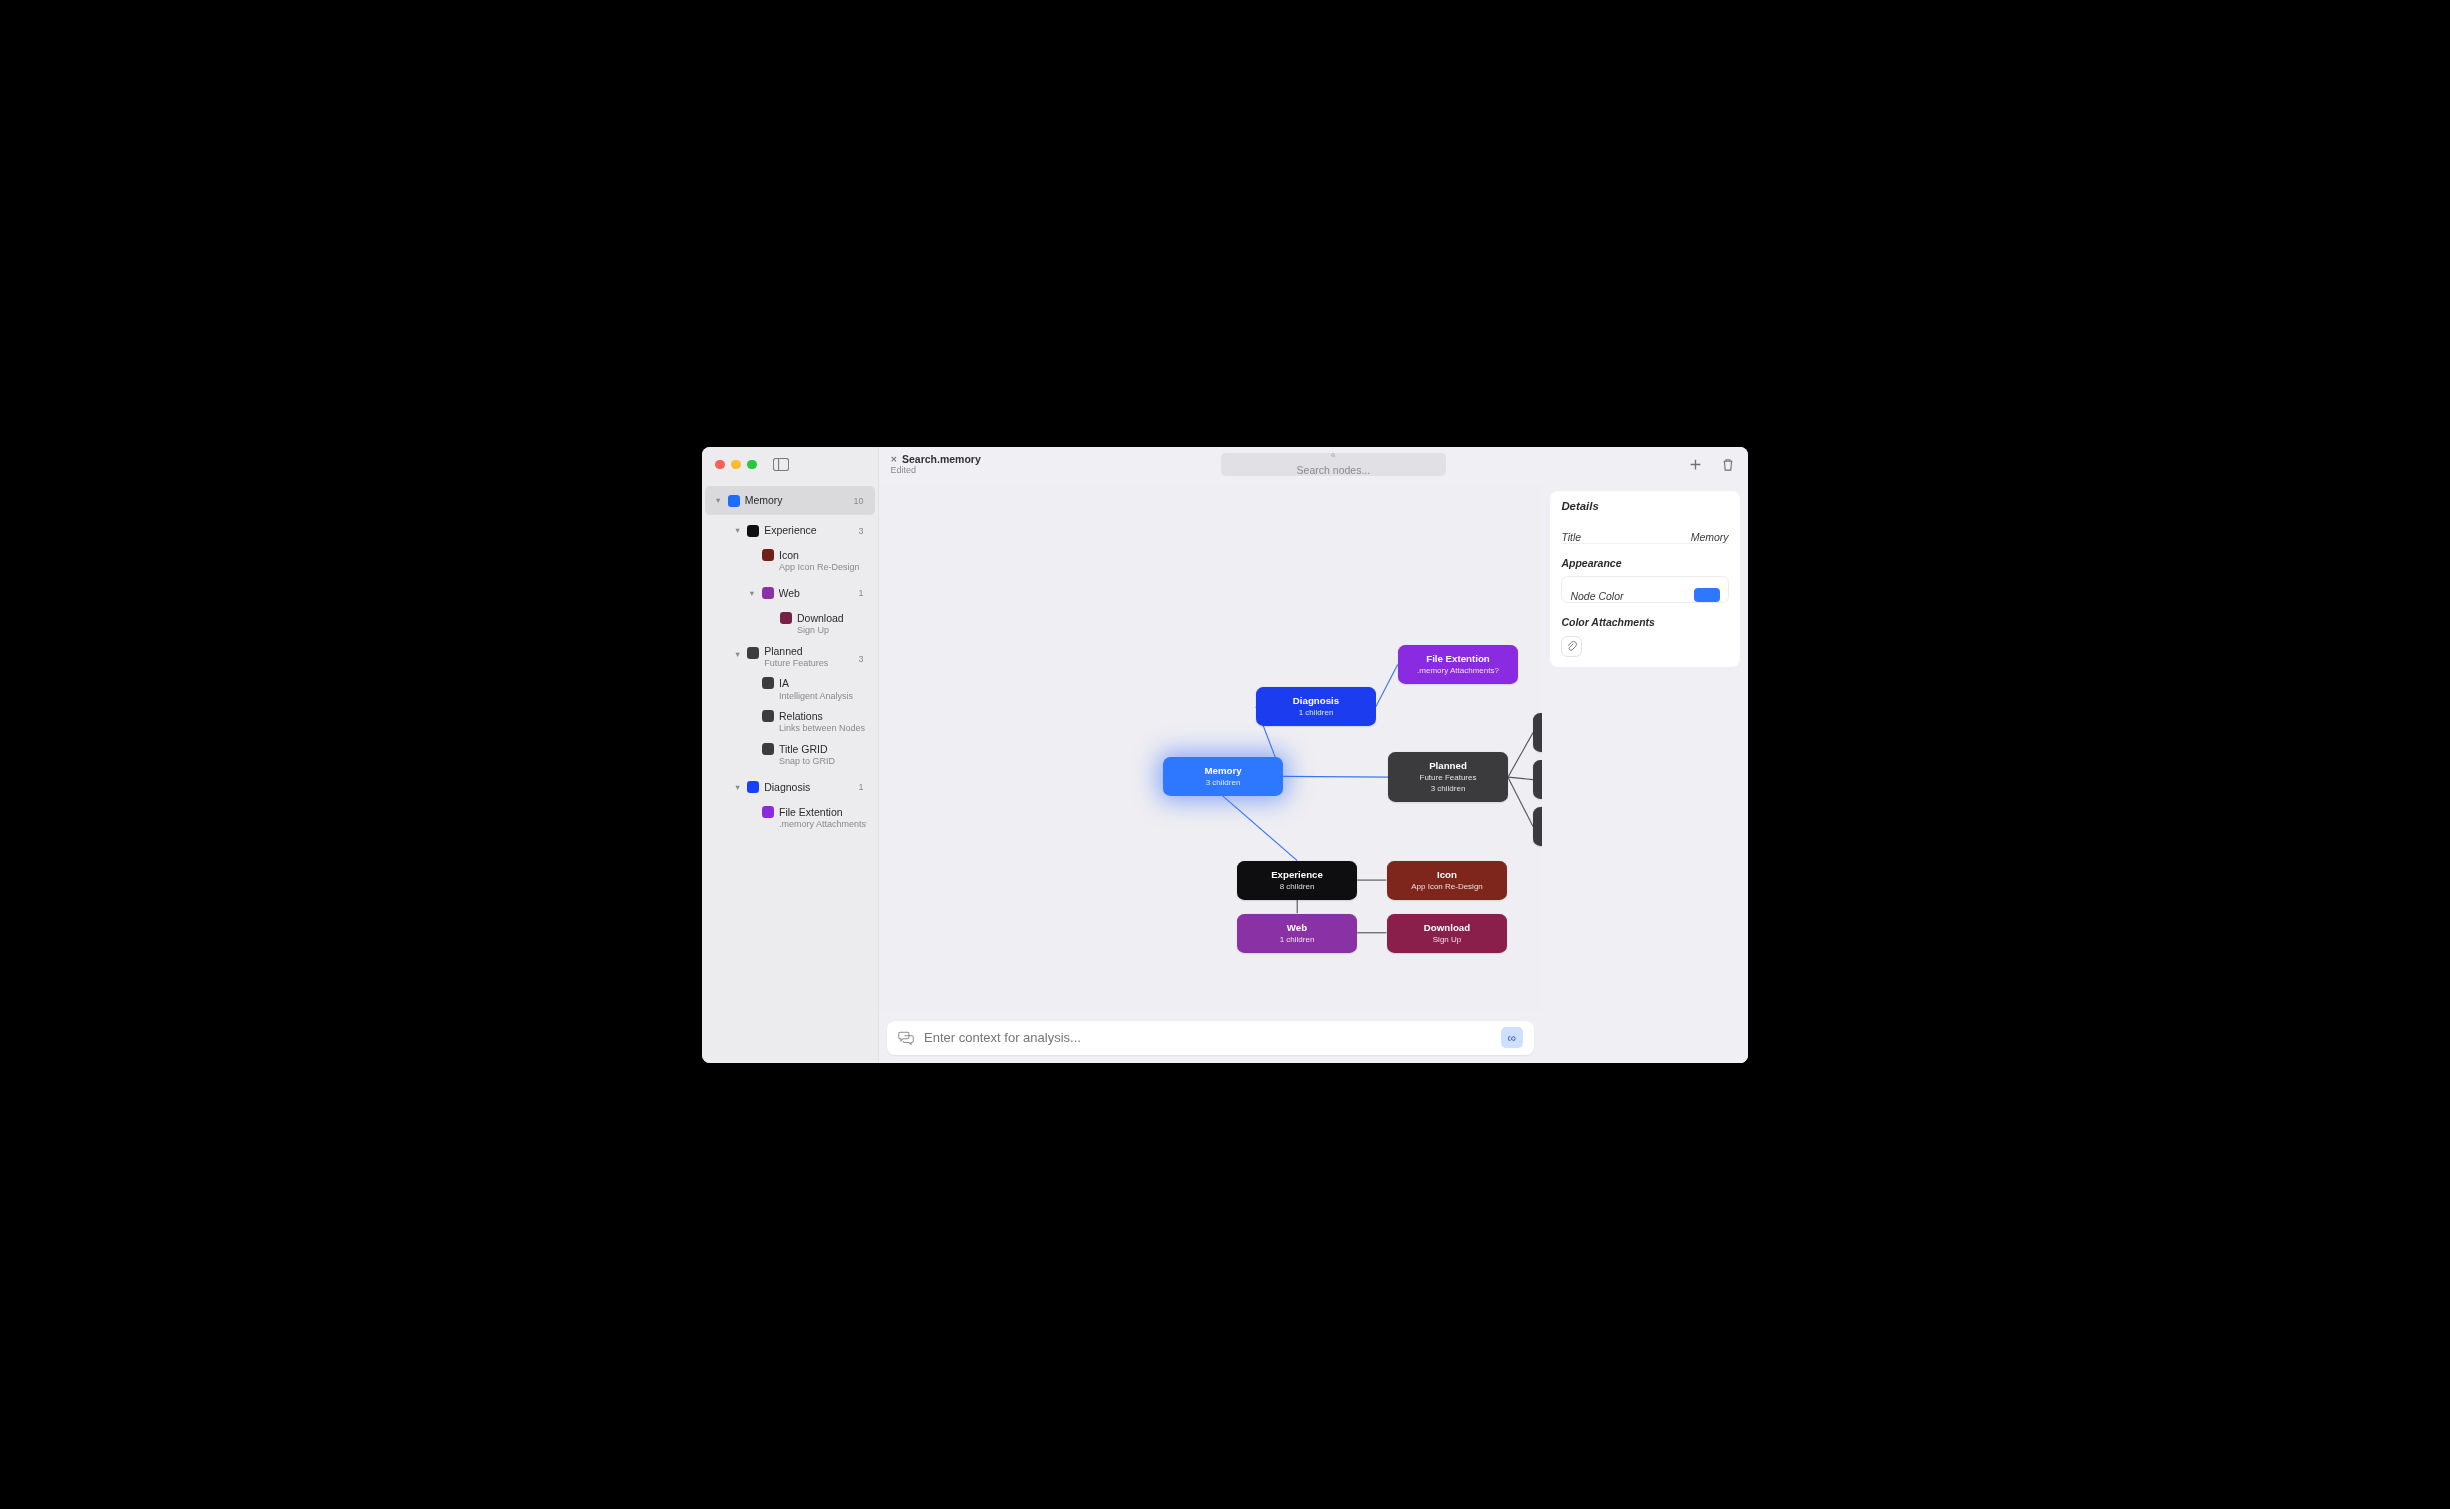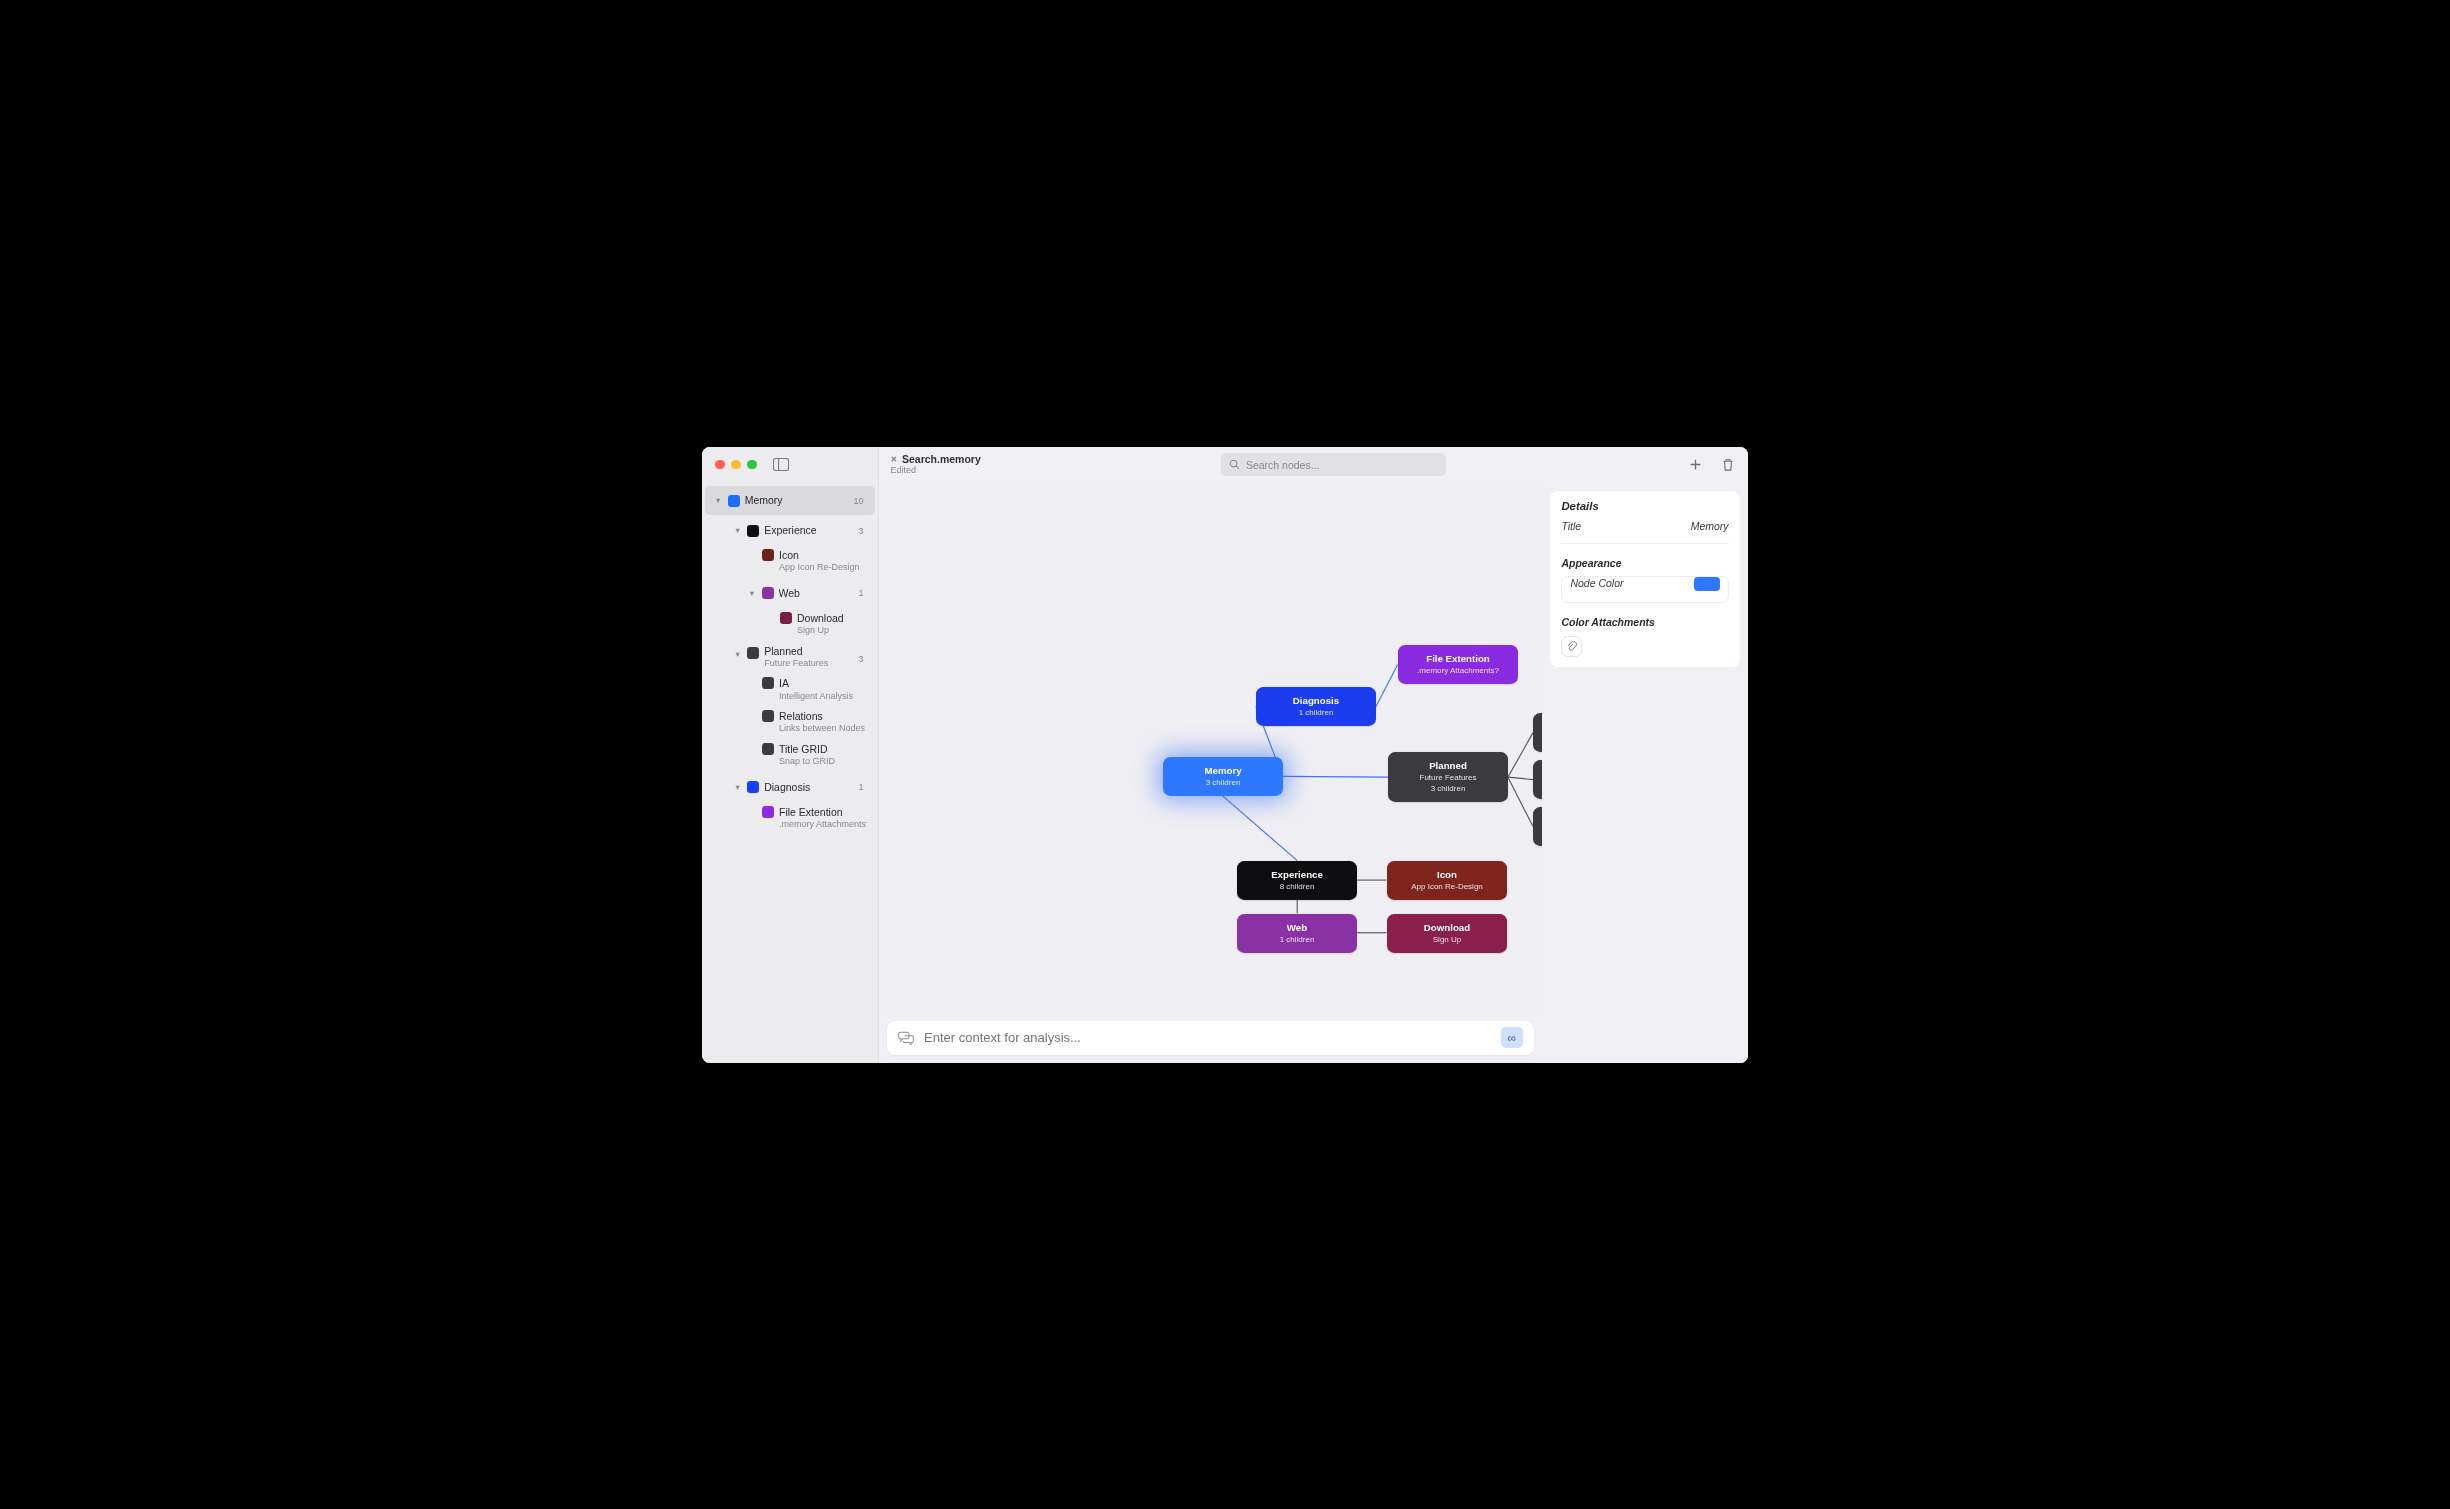--- a/index.html
+++ b/index.html
@@ -23,38 +23,38 @@
 .swatch{width:12px;height:12px;border-radius:3.2px;flex-shrink:0;}
 .row-text{flex:1;display:flex;flex-direction:column;justify-content:center;line-height:1.25;overflow:hidden;}
 .row-title{font-size:10.5px;color:#2a2a2c;white-space:nowrap;}
 .row-sub{font-size:9px;color:#8a8a8d;white-space:nowrap;}
 .row-count{font-size:9px;color:#8a8a8d;padding-right:3.2px;}
 .main{flex:1;display:flex;flex-direction:column;background:#f0eff3;}
 .topbar{height:36px;display:flex;align-items:center;padding:0 11.4px;gap:8px;}
 .doc-title-wrap{display:flex;flex-direction:column;line-height:1.15;}
 .doc-title-row{display:flex;align-items:center;gap:4.9px;font-size:10.5px;font-weight:600;color:#323234;}
 .doc-sub{font-size:9px;color:#8a8a8d;}
-.search{margin:0 auto;width:225px;height:23px;background:#e1e0e4;border-radius:4.9px;display:flex;align-items:center;gap:6.5px;padding:0 8px;color:#8a8a8d;font-size:10.5px;}
+.search{margin:0 auto;width:225px;height:23px;background:#e1e0e4;border-radius:4.9px;display:flex;align-items:center;gap:6.5px;padding:0 8px;color:#8a8a8d;font-size:10.5px;flex-direction:column;}
 .top-right{display:flex;gap:14.6px;align-items:center;color:#6f6f72;}
 .icon-btn{width:18px;height:18px;display:flex;align-items:center;justify-content:center;cursor:default;}
 .content{flex:1;display:flex;}
 .canvas-wrap{flex:1;position:relative;display:flex;flex-direction:column;}
 .canvas{flex:1;position:relative;background:#efeef2;overflow:hidden;}
 .node{position:absolute;border-radius:7.3px;padding:8px 11.4px;color:#fff;min-width:114px;text-align:center;box-shadow:0 0.8px 1.6px rgba(0,0,0,.12);}
 .node .n-title{font-size:9.7px;font-weight:600;}
 .node .n-sub{font-size:8px;opacity:.85;margin-top:2.4px;}
 .node.selected{box-shadow:0 0 0 0 rgba(28,98,255,.0),0 0 23px 4.9px rgba(52,112,255,.55);}
 .edges{position:absolute;inset:0;pointer-events:none;}
 .context-bar{margin:8px;background:#fff;border-radius:8px;height:34px;display:flex;align-items:center;padding:0 11.4px;gap:9.7px;box-shadow:0 0.8px 1.6px rgba(0,0,0,.06);}
 .context-bar input{border:none;outline:none;flex:1;font-size:13px;color:#7a7a7d;background:transparent;}
 .context-chip{background:#cfe0ff;border-radius:4.9px;padding:3.2px 6.5px;display:flex;align-items:center;color:#3f5fb3;}
 .inspector{width:206px;padding:8px;overflow:auto;background:#f0eff3;font-style:italic;}
 .panel{background:#fff;border-radius:8px;padding:9.7px 11.4px;}
 .panel-title{font-size:11.4px;font-weight:600;color:#2b2b2d;margin-bottom:8px;}
-.field-row{display:flex;align-items:flex-start;justify-content:space-between;height:24px;font-size:10.5px;color:#3a3a3c;border-bottom:0.8px solid #f0f0f2;}
+.field-row{display:flex;align-items:flex-end;justify-content:space-between;height:24px;font-size:10.5px;color:#3a3a3c;border-bottom:0.8px solid #f0f0f2;}
 .field-row:last-child{border-bottom:none;}
 .field-col{display:flex;flex-direction:column;gap:4.9px;margin:6.5px 0;}
 .desc-box{height:78px;border:0.8px solid #ededf0;border-radius:6.5px;background:#fff;}
 .section-label{font-size:10.5px;font-weight:600;color:#2b2b2d;margin:13px 0 6.5px;}
 .color-pill{width:26px;height:14.6px;border-radius:4px;}
 .file-row{margin-top:8px;}
 .attach-btn{width:21px;height:21px;border:0.8px solid #e2e2e5;border-radius:6.5px;display:flex;align-items:center;justify-content:center;color:#6f6f72;background:#fff;}
 .close-x{font-size:8px;color:#7a7a7d;}
 </style>
 </head>

